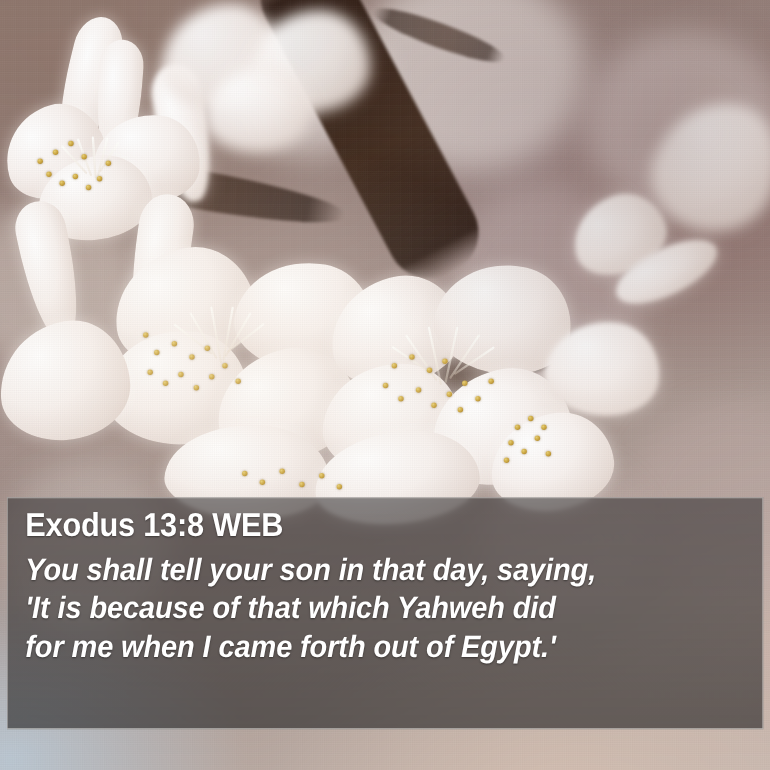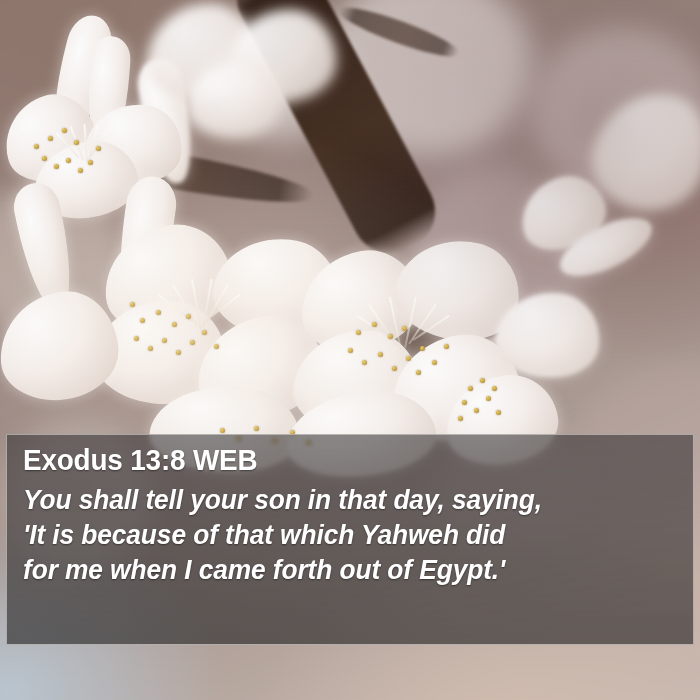--- a/index.html
+++ b/index.html
@@ -125,21 +125,21 @@
     background:
       radial-gradient(ellipse 55% 40% at 30% 45%, rgba(255,240,222,0.22) 0%, rgba(255,240,222,0) 70%),
       radial-gradient(ellipse 60% 50% at 85% 18%, rgba(90,62,58,0.24) 0%, rgba(90,62,58,0) 72%);
     pointer-events: none;
   }
 
   
   .verse-panel {
     position: absolute;
     left: 6px;
-    top: 434px;
+    top: 452px;
     width: 688px;
     height: 211px;
     box-sizing: border-box;
     background: linear-gradient(180deg, rgba(48,46,48,0.56) 0%, rgba(52,50,50,0.60) 45%, rgba(46,44,44,0.66) 100%);
     border: 1px solid rgba(238,236,234,0.55);
     backdrop-filter: blur(2px);
   }
   .verse-inner {
     position: absolute;
     left: 16px;

